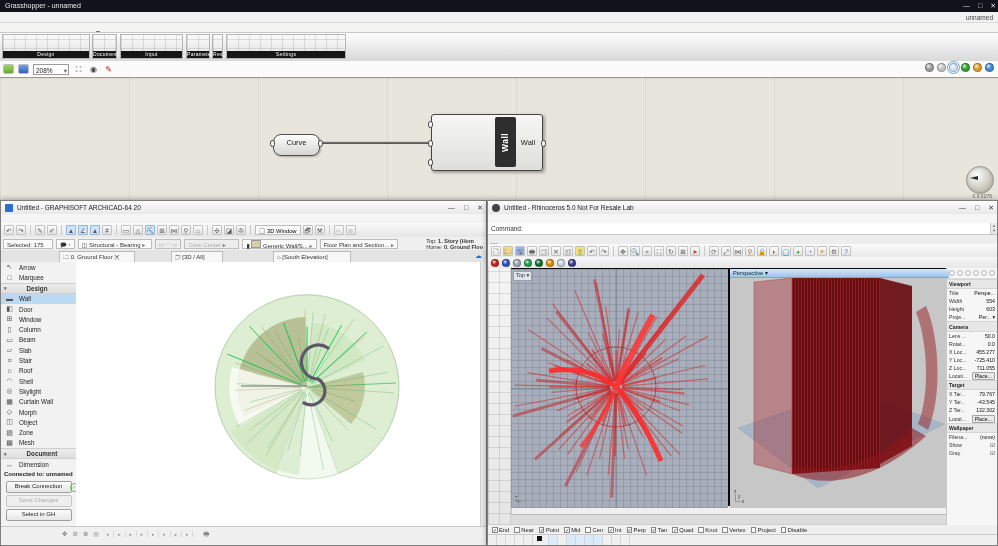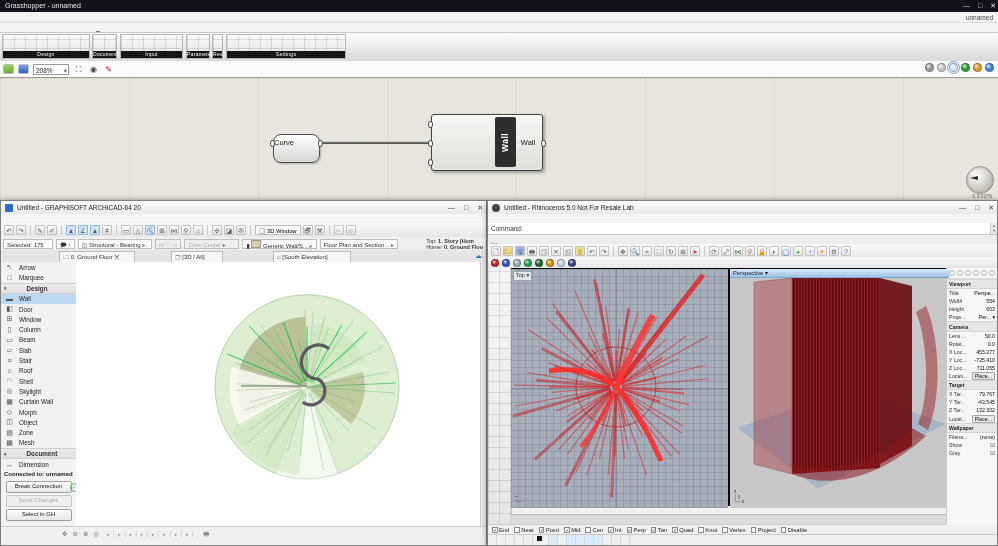--- a/index.html
+++ b/index.html
@@ -28,21 +28,21 @@
   #gh-zoom::after{content:"▾";float:right;color:#666;margin-right:1px;}
   .cbg{width:11px;height:11px;font-size:8px;line-height:11px;text-align:center;color:#444;}
   #gh-spheres{position:absolute;right:4px;top:63px;display:flex;gap:3px;align-items:center;}
   .sph{width:9px;height:9px;border-radius:50%;border:1px solid rgba(0,0,0,.3);box-sizing:border-box;background:radial-gradient(circle at 35% 30%,rgba(255,255,255,.85),rgba(255,255,255,0) 45%),var(--c,#999);}
   .sph.sel{outline:1px solid #6a9fd8;outline-offset:1px;background-color:#cfe3f7;}
   #gh-canvas{position:absolute;left:0;top:78px;width:998px;height:468px;background:
       linear-gradient(rgba(120,110,80,.10) 1px,transparent 1px),
       linear-gradient(90deg,rgba(120,110,80,.10) 1px,transparent 1px);
       background-size:129px 129px;background-color:#e8e5dc;}
   #wire-svg{position:absolute;left:0;top:0;width:998px;height:200px;}
-  .gh-node{position:absolute;left:273px;top:56px;width:47px;height:29px;border:1.4px solid #4e4e4e;border-radius:8px;background:linear-gradient(#fefefe,#d5d5d2);box-shadow:1px 1px 2px rgba(0,0,0,.25);font-size:7.5px;color:#222;line-height:15px;box-sizing:border-box;}
+  .gh-node{position:absolute;left:273px;top:56px;width:47px;height:22px;border:1.4px solid #4e4e4e;border-radius:8px;background:linear-gradient(#fefefe,#d5d5d2);box-shadow:1px 1px 2px rgba(0,0,0,.25);font-size:7.5px;color:#222;text-align:center;line-height:15px;box-sizing:border-box;}
   .port{position:absolute;width:5px;height:7px;background:#f2f2ef;border:1px solid #444;border-radius:3px;box-sizing:border-box;}
   #wall-comp{position:absolute;left:431px;top:36px;width:112px;height:57px;border:1.4px solid #454545;border-radius:3px;background:linear-gradient(#f7f7f5,#dededa);box-shadow:1.5px 1.5px 3px rgba(0,0,0,.3);box-sizing:border-box;}
   #wall-inputs{position:absolute;left:0;top:0;width:62px;height:100%;display:flex;flex-direction:column;justify-content:space-around;}
   #wall-inputs .inp{font-size:7px;color:#1a1a1a;text-align:right;padding-right:3px;}
   #wall-block{position:absolute;left:63px;top:2px;width:21px;height:50px;background:#2e2e2e;border-radius:2px;color:#fff;font-weight:bold;font-size:8.5px;letter-spacing:.5px;writing-mode:vertical-rl;transform:rotate(180deg);text-align:center;line-height:21px;}
   #wall-out{position:absolute;right:2px;top:0;height:100%;width:24px;display:flex;align-items:center;justify-content:center;font-size:7.5px;color:#1a1a1a;}
   #gh-compass{position:absolute;left:966px;top:88px;width:26px;height:26px;border-radius:50%;border:1px solid #9a968c;background:radial-gradient(circle at 38% 32%,#ffffff,#c9c6bc 60%,#a9a69c);box-shadow:inset 0 0 3px rgba(0,0,0,.2);}
   #gh-compass::after{content:"";position:absolute;left:3px;top:9px;width:8px;height:4px;background:#2a2a2a;clip-path:polygon(0 50%,100% 0,100% 100%);}
   #gh-version{position:absolute;left:930px;top:115px;width:62px;text-align:right;font-size:5px;color:#6a675e;}
   

